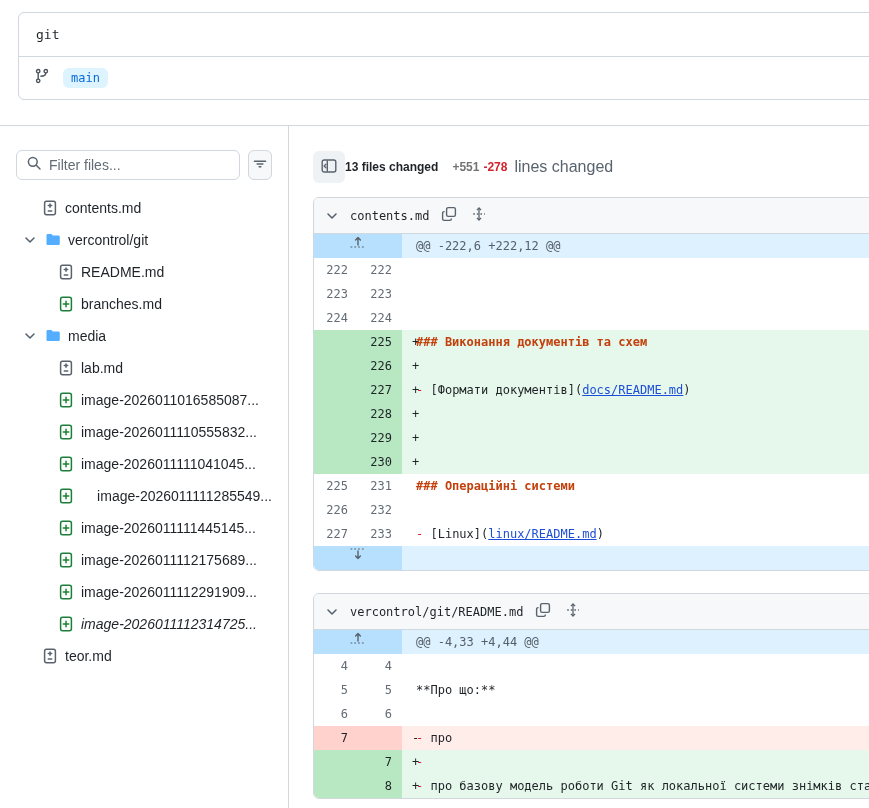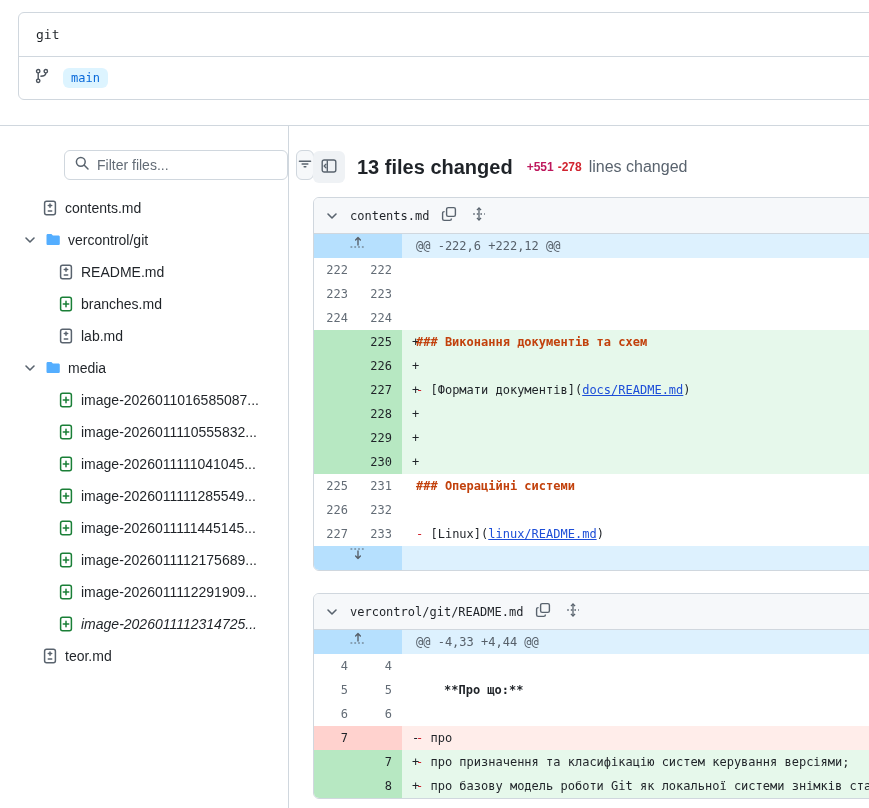--- a/index.html
+++ b/index.html
@@ -17,39 +17,39 @@
     background:#ddf4ff; border-radius:6px; padding:3px 8px; }
 
   
   .page-divider { position:absolute; left:0; top:125px; width:869px; height:1px; background:#d0d7de; }
   .content { position:absolute; left:0; top:126px; width:869px; height:682px; display:flex; }
 
   
   .sidebar { width:289px; min-width:289px; border-right:1px solid #d0d7de; padding:24px 16px 0 16px; }
   .sidebar-top { display:flex; gap:8px; }
   .search-box { flex:1; height:30px; border:1px solid #d0d7de; border-radius:6px;
-    display:flex; align-items:center; gap:7px; padding:0 9px; background:#fff;margin-left:48px; }
+    display:flex; align-items:center; gap:7px; padding:0 9px; background:#fff; }
   .search-box input { border:none; outline:none; flex:1; font-size:14px; color:#1f2328;
     font-family:"Liberation Sans", sans-serif; background:transparent; min-width:0; }
   .search-box input::placeholder { color:#636c76; }
   .filter-btn { width:31px; height:30px; border:1px solid #d0d7de; border-radius:6px;
     background:#f6f8fa; display:flex; align-items:center; justify-content:center; cursor:pointer; }
   .file-tree { margin-top:12px; }
   .tree-row { height:32px; display:flex; align-items:center; gap:7px; font-size:14px;
     color:#1f2328; cursor:pointer; border-radius:6px; }
   .tree-row .chev { display:flex; width:16px; justify-content:center; }
   .tree-row .ticon { display:flex; width:16px; justify-content:center; }
 
   
   .main { flex:1; padding:25px 0 0 24px; min-width:0; }
   .files-header { display:flex; align-items:center; height:32px; }
   .collapse-btn { width:32px; height:32px; border:none; border-radius:6px; background:#eff2f5;
     display:flex; align-items:center; justify-content:center; cursor:pointer; }
-  .files-changed { font-size:20px; font-weight:bold; margin-left:12px; color:#1f2328; }
-  .adds { color:#be185d; font-weight:bold; font-size:12px; margin-left:14px; }
+  .files-changed { font-size:12px; font-weight:bold; color:#1f2328; }
+  .adds { color:#737373; font-weight:bold; font-size:12px; margin-left:14px; }
   .dels { color:#d1242f; font-weight:bold; font-size:12px; margin-left:4px; }
   .lines-label { color:#59636e; font-size:16px; margin-left:7px; }
 
   
   .diff-card { width:740px; border:1px solid #d0d7de; border-radius:6px; margin-top:14px;
     overflow:hidden; background:#fff; }
   .diff-card + .diff-card { margin-top:22px; }
   .diff-head { height:36px; background:#f6f8fa; border-bottom:1px solid #d0d7de;
     display:flex; align-items:center; gap:10px; padding:0 10px; }
   .diff-file-name { font-family:"DejaVu Sans Mono", monospace; font-size:12px; color:#1f2328; }
@@ -65,21 +65,21 @@
   .row-add .num { background:#b7e8c2; color:#1f2328; }
   .row-add .code { background:#e6f8eb; }
   .row-del .num { background:#ffd2ce; color:#1f2328; }
   .row-del .code { background:#ffedea; }
   .row-hunk .gutter { width:88px; min-width:88px; background:#b6e0fe;
     display:flex; align-items:center; justify-content:center; cursor:pointer; }
   .row-hunk .code { background:#ddf1fe; color:#57606a; }
   .seg-hd { color:#c2410c; font-weight:bold; }
   .seg-lk { color:#1d4ed8; text-decoration:underline; }
   .seg-mk { color:#d1242f; }
-  .seg-bd { color:#1f2328; font-weight:bold;margin-left:28px; }
+  .seg-bd { color:#1f2328; font-weight:normal; }
 </style>
 </head>
 <body>
 
 <div class="commit-box">
   <div class="commit-msg-row">
     <span class="commit-msg">git</span>
   </div>
   <div class="branch-row">
     <span>
@@ -150,42 +150,42 @@
         </div>
         <div class="tree-row" style="padding-left: 42px;">
           <span class="ticon">
             <svg width="16" height="16" viewBox="0 0 16 16">
               <rect x="2.6" y="1.3" width="10.8" height="13.4" rx="2" fill="none" stroke="#1a7f37" stroke-width="1.5"></rect>
               <path d="M8 5.3v5.4M5.3 8h5.4" stroke="#1a7f37" stroke-width="1.5" stroke-linecap="round"></path>
             </svg>
           </span>
           <span>branches.md</span>
         </div>
+        <div class="tree-row" style="padding-left: 6px;">
+          <span class="chev">
+            <svg width="16" height="16" viewBox="0 0 16 16">
+              <path d="M4 6l4 4 4-4" fill="none" stroke="#59636e" stroke-width="1.6" stroke-linecap="round" stroke-linejoin="round"></path>
+            </svg>
+          </span>
+          <span class="ticon">
+            <svg width="16" height="16" viewBox="0 0 16 16">
+              <path d="M1.5 3.3c0-.7.6-1.3 1.3-1.3h3.1c.4 0 .7.2 1 .4l1 1h5.6c.7 0 1.3.6 1.3 1.3v7c0 .7-.6 1.3-1.3 1.3H2.8c-.7 0-1.3-.6-1.3-1.3V3.3z" fill="#54aeff"></path>
+            </svg>
+          </span>
+          <span>media</span>
+        </div>
         <div class="tree-row" style="padding-left: 42px;">
           <span class="ticon">
             <svg width="16" height="16" viewBox="0 0 16 16">
               <rect x="2.6" y="1.3" width="10.8" height="13.4" rx="2" fill="none" stroke="#59636e" stroke-width="1.5"></rect>
               <path d="M8 3.9v3.4M6.3 5.6h3.4M6.3 10.9h3.4" stroke="#59636e" stroke-width="1.5" stroke-linecap="round"></path>
             </svg>
           </span>
           <span>lab.md</span>
         </div>
-        <div class="tree-row" style="padding-left: 6px;">
-          <span class="chev">
-            <svg width="16" height="16" viewBox="0 0 16 16">
-              <path d="M4 6l4 4 4-4" fill="none" stroke="#59636e" stroke-width="1.6" stroke-linecap="round" stroke-linejoin="round"></path>
-            </svg>
-          </span>
-          <span class="ticon">
-            <svg width="16" height="16" viewBox="0 0 16 16">
-              <path d="M1.5 3.3c0-.7.6-1.3 1.3-1.3h3.1c.4 0 .7.2 1 .4l1 1h5.6c.7 0 1.3.6 1.3 1.3v7c0 .7-.6 1.3-1.3 1.3H2.8c-.7 0-1.3-.6-1.3-1.3V3.3z" fill="#54aeff"></path>
-            </svg>
-          </span>
-          <span>media</span>
-        </div>
         <div class="tree-row" style="padding-left: 42px;">
           <span class="ticon">
             <svg width="16" height="16" viewBox="0 0 16 16">
               <rect x="2.6" y="1.3" width="10.8" height="13.4" rx="2" fill="none" stroke="#1a7f37" stroke-width="1.5"></rect>
               <path d="M8 5.3v5.4M5.3 8h5.4" stroke="#1a7f37" stroke-width="1.5" stroke-linecap="round"></path>
             </svg>
           </span>
           <span>image-2026011016585087...</span>
         </div>
         <div class="tree-row" style="padding-left: 42px;">
@@ -199,21 +199,21 @@
         </div>
         <div class="tree-row" style="padding-left: 42px;">
           <span class="ticon">
             <svg width="16" height="16" viewBox="0 0 16 16">
               <rect x="2.6" y="1.3" width="10.8" height="13.4" rx="2" fill="none" stroke="#1a7f37" stroke-width="1.5"></rect>
               <path d="M8 5.3v5.4M5.3 8h5.4" stroke="#1a7f37" stroke-width="1.5" stroke-linecap="round"></path>
             </svg>
           </span>
           <span>image-2026011111041045...</span>
         </div>
-        <div class="tree-row" style="padding-left: 42px;">
+        <div class="tree-row" style="padding-left: 42px; justify-content: space-between;">
           <span class="ticon">
             <svg width="16" height="16" viewBox="0 0 16 16">
               <rect x="2.6" y="1.3" width="10.8" height="13.4" rx="2" fill="none" stroke="#1a7f37" stroke-width="1.5"></rect>
               <path d="M8 5.3v5.4M5.3 8h5.4" stroke="#1a7f37" stroke-width="1.5" stroke-linecap="round"></path>
             </svg>
           </span>
           <span>image-2026011111285549...</span>
         </div>
         <div class="tree-row" style="padding-left: 42px;">
           <span class="ticon">
@@ -428,21 +428,21 @@
             <div class="code"><span class="sign"> </span></div>
           </div>
           <div class="diff-row row-del">
             <div class="num">7</div>
             <div class="num"></div>
             <div class="code"><span class="sign">-</span><span class="ctext seg-mk">- </span><span class="ctext">про</span></div>
           </div>
           <div class="diff-row row-add">
             <div class="num"></div>
             <div class="num">7</div>
-            <div class="code"><span class="sign">+</span><span class="ctext seg-mk">- </span><span class="ctext">про призначення та класифікацію систем керування версіями;</span></div>
+            <div class="code"><span class="sign">+</span><span class="ctext seg-mk">- </span></div>
           </div>
           <div class="diff-row row-add">
             <div class="num"></div>
             <div class="num">8</div>
             <div class="code"><span class="sign">+</span><span class="ctext seg-mk">- </span><span class="ctext">про базову модель роботи Git як локальної системи знімків стану про</span></div>
           </div>
         </section>
       </div>
   </main>
 </div>

